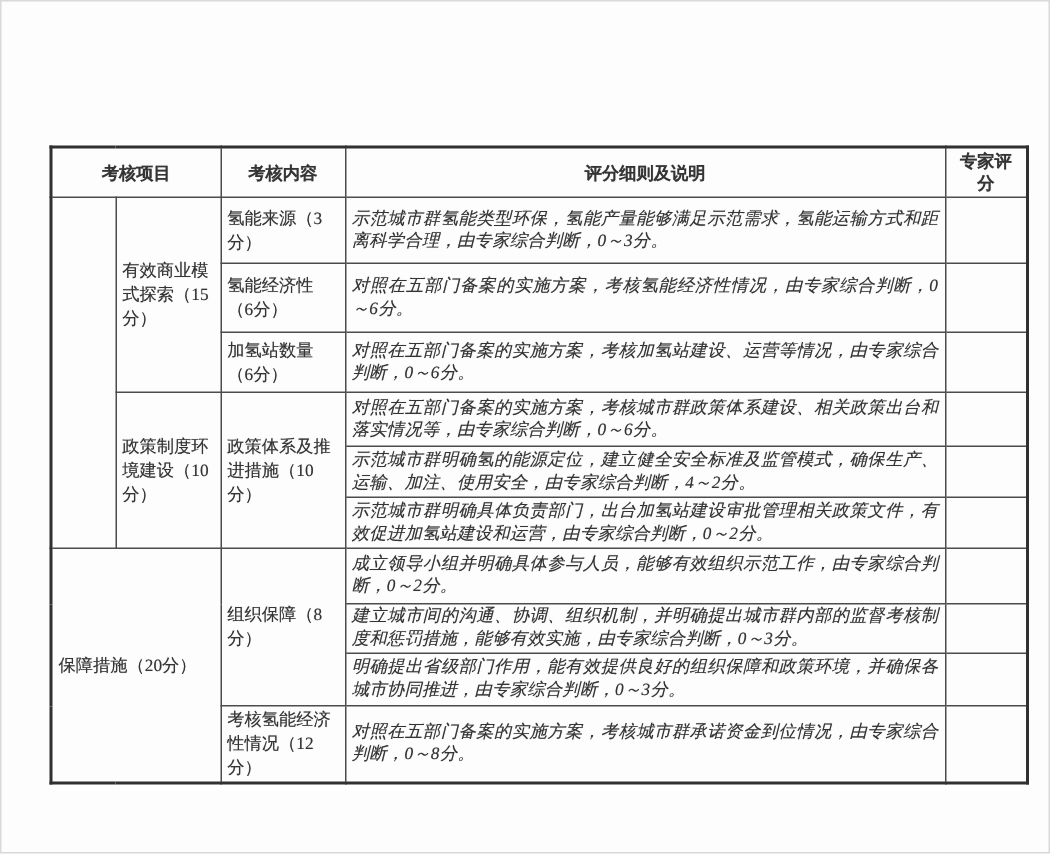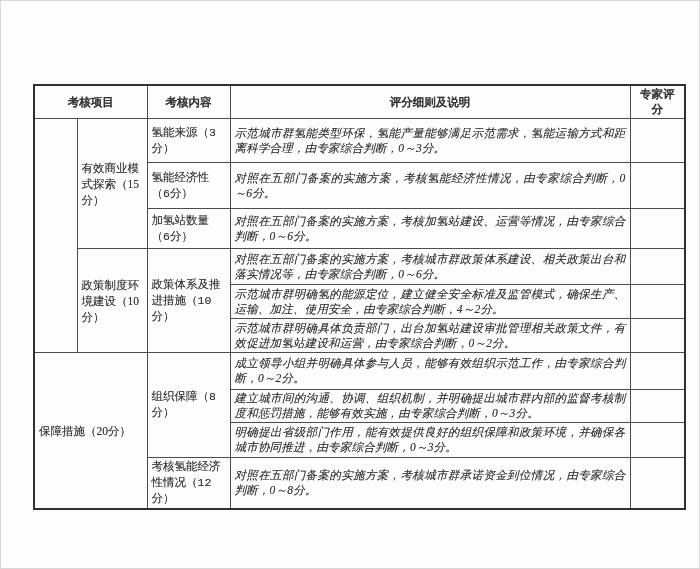--- a/index.html
+++ b/index.html
@@ -9,21 +9,21 @@
     box-sizing: border-box;
     border: 1px solid #d9d9d9;
     font-family: "Liberation Serif", "DejaVu Serif", serif;
     color: #343434;
     position: relative;
     overflow: hidden;
   }
   .page { position: absolute; inset: 0; }
   table.eval {
     position: absolute;
-    left: 32px; top: 83px;
+    left: 32px; top: 96px;
     width: 651px;
     border-collapse: collapse;
     table-layout: fixed;
     font-size: 11.5px;
   }
   table.eval td, table.eval th {
     border: 1px solid #4c4c4c;
     padding: 1px 4px;
     vertical-align: middle;
     color: #343434;
@@ -41,21 +41,20 @@
   td.strip { padding: 0; }
   td.project {
     text-align: left;
     line-height: 16px;
     padding: 1px 3px;
   }
   td.content {
     text-align: left;
     line-height: 16px;
     padding: 1px 2px 1px 3px;
-    font-family: Liberation Mono, monospace;
   }
   td.criteria {
     text-align: justify;
     line-height: 15px;
     letter-spacing: 0.2px;
     padding: 2px 4px;
     font-style: italic;
   }
   td.score { padding: 0; }
   .page-number {

